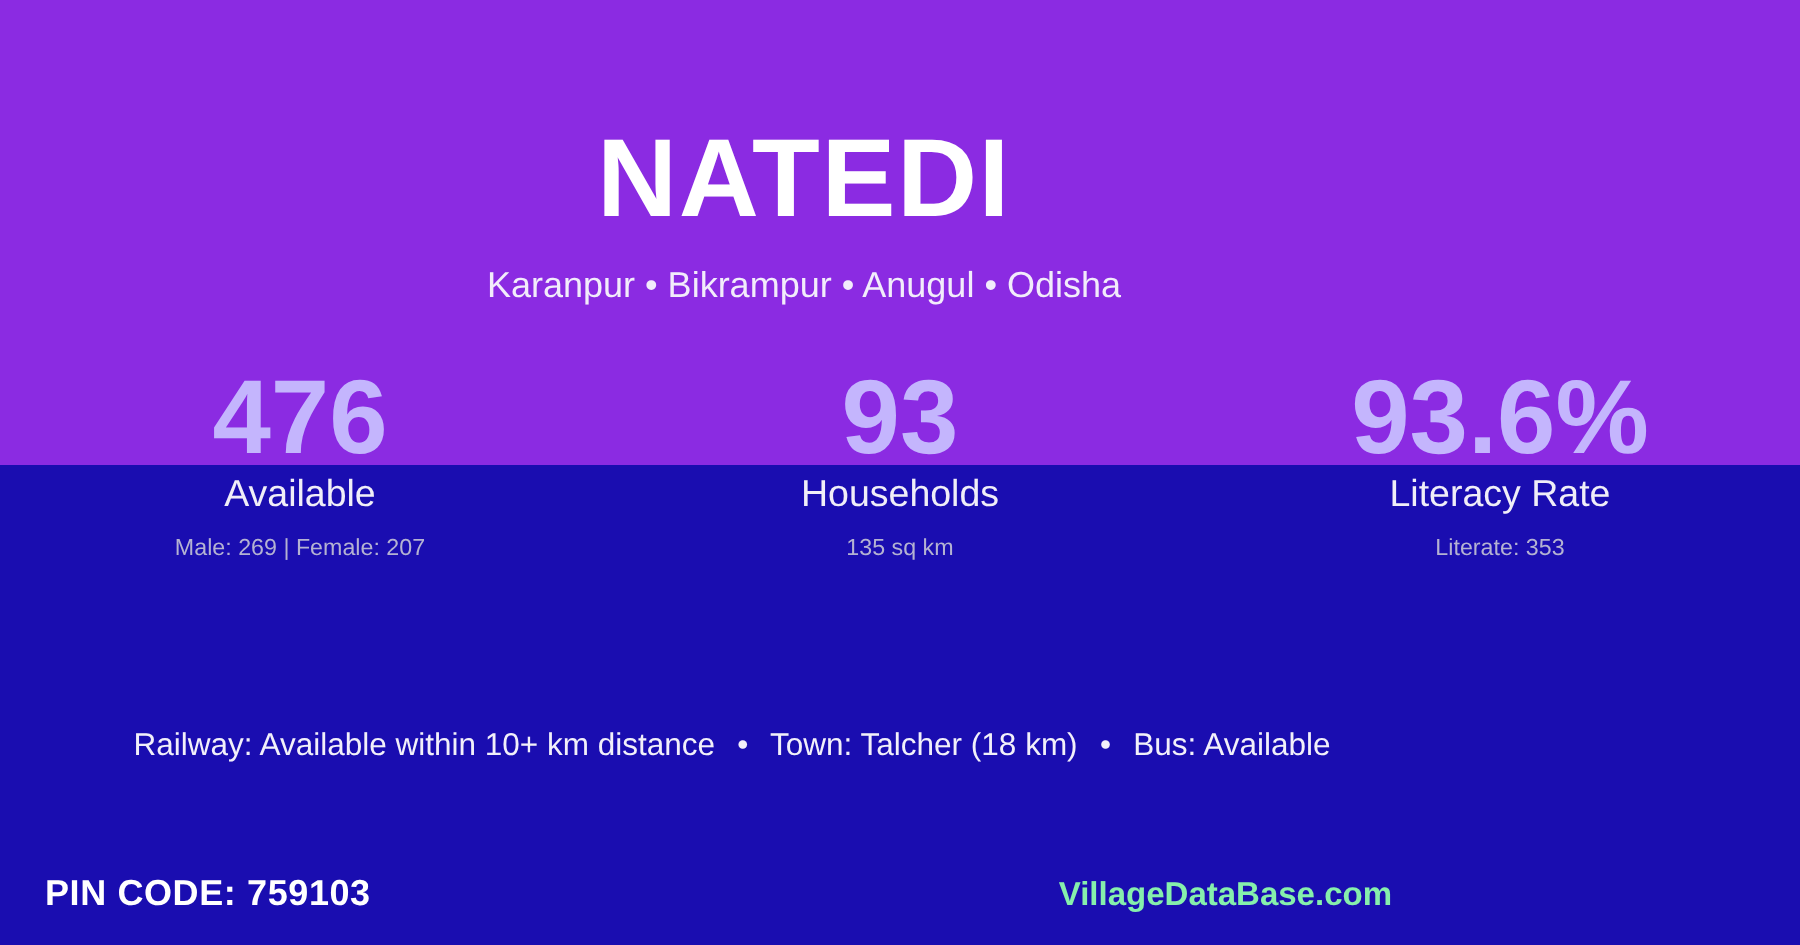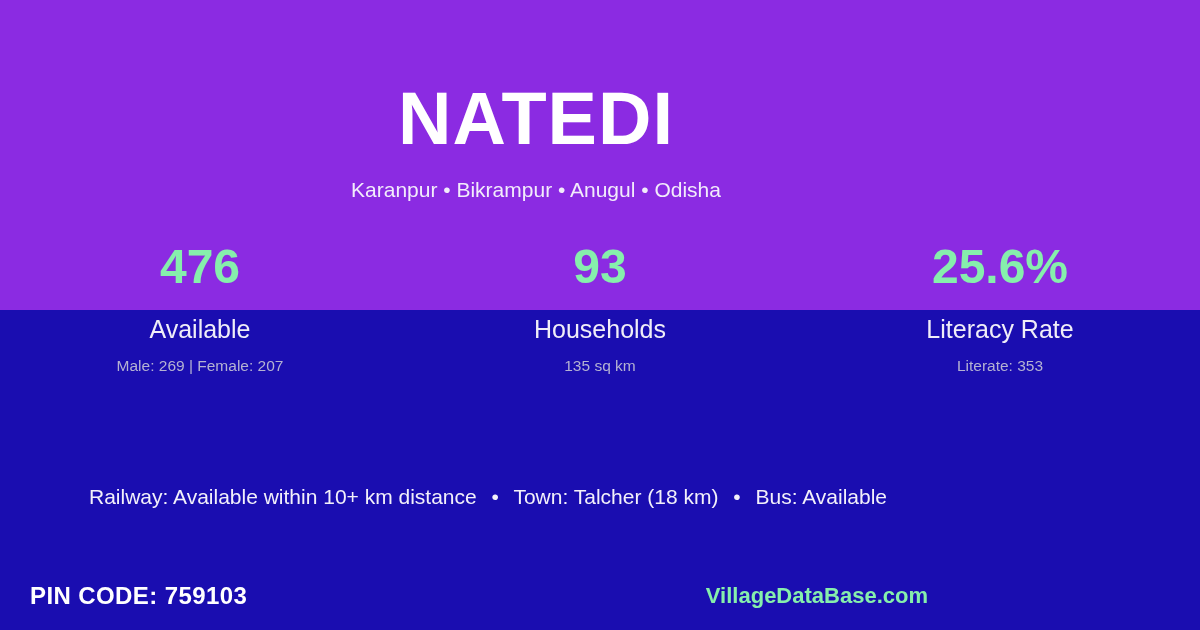--- a/index.html
+++ b/index.html
@@ -52,43 +52,43 @@
     padding-top: 82px;
     font-size: 74px;
     font-weight: bold;
     letter-spacing: 1px;
     line-height: 1.0;
     color: #ffffff;
   }
   .village-location {
     margin: 0;
     padding-top: 23px;
-    font-size: 21px;
+    font-size: 24px;
     font-weight: normal;
     line-height: 1.0;
     color: #f2ecfb;
   }
 
   
   .stats-row {
     position: absolute;
     left: 0;
     top: 243px;
     width: 1200px;
     display: flex;
   }
   .stat-col {
     flex: 1 1 0;
     text-align: center;
   }
   .stat-value {
-    font-size: 48px;
+    font-size: 70px;
     font-weight: bold;
     line-height: 1.0;
-    color: #86efac;
+    color: #c4b5fd;
     height: 62px;
   }
   .stat-label {
     font-size: 25px;
     font-weight: normal;
     line-height: 1.0;
     padding-top: 12px;
     color: #f0eef8;
   }
   .stat-sub {
@@ -164,21 +164,21 @@
       <div class="stat-sub">Male: 269 | Female: 207</div>
     </div>
 
     <div class="stat-col">
       <div class="stat-value">93</div>
       <div class="stat-label">Households</div>
       <div class="stat-sub">135 sq km</div>
     </div>
 
     <div class="stat-col">
-      <div class="stat-value">25.6%</div>
+      <div class="stat-value">93.6%</div>
       <div class="stat-label">Literacy Rate</div>
       <div class="stat-sub">Literate: 353</div>
     </div>
 
   </div>
 
   <div class="amenities">
     <span>Railway: Available within 10+ km distance</span>
     <span class="sep">•</span>
     <span>Town: Talcher (18 km)</span>

